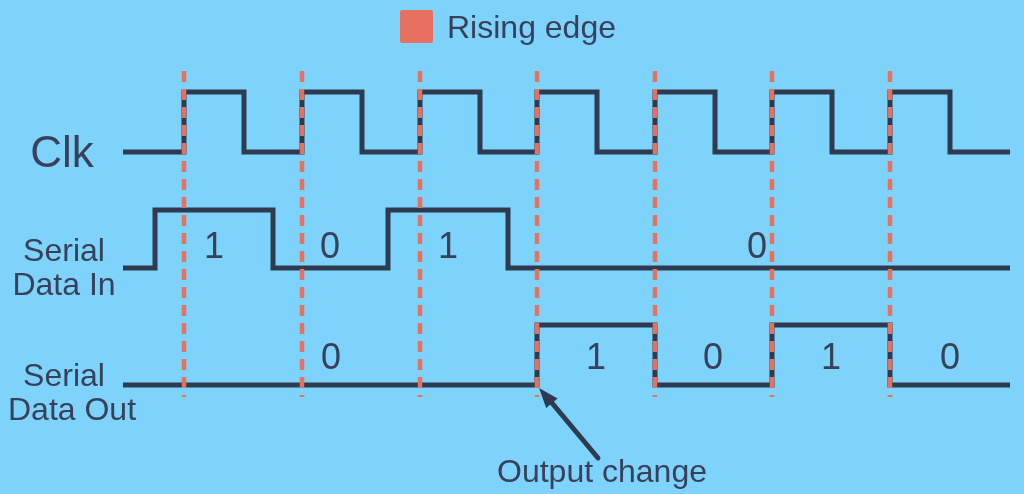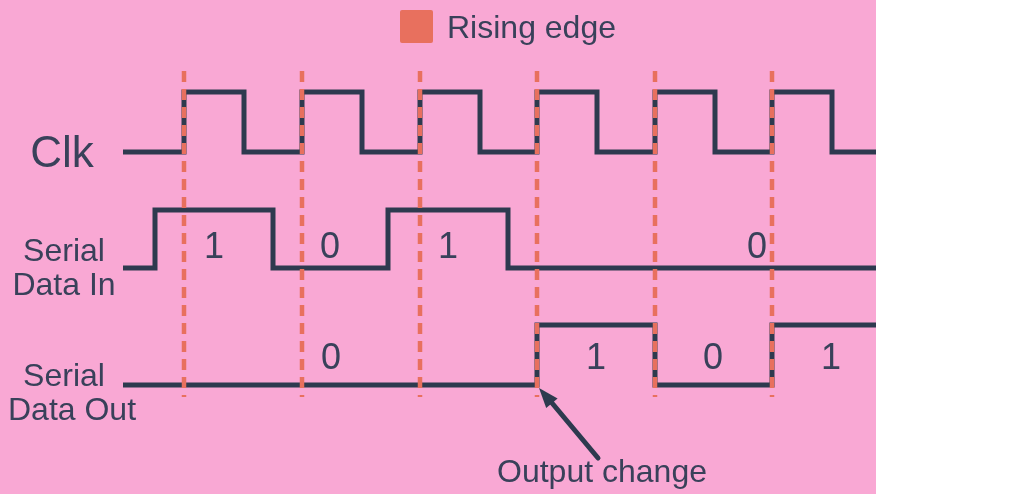--- a/index.html
+++ b/index.html
@@ -3,23 +3,23 @@
 <meta charset="utf-8">
 <style>
   html, body {
     margin: 0;
     padding: 0;
     background: #ffffff;
     font-family: "Liberation Sans", sans-serif;
   }
   .stage {
     position: relative;
-    width: 876px;
+    width: 1024px;
     height: 494px;
-    background: #f9a8d4;
+    background: #7dd3fc;
     overflow: hidden;
   }
   svg text {
     font-family: "Liberation Sans", sans-serif;
     fill: #39415a;
   }
   .sig-label  { font-size: 32px; }
   .clk-label  { font-size: 44px; }
   .bit-label  { font-size: 36px; }
   .legend-label { font-size: 32px; }

